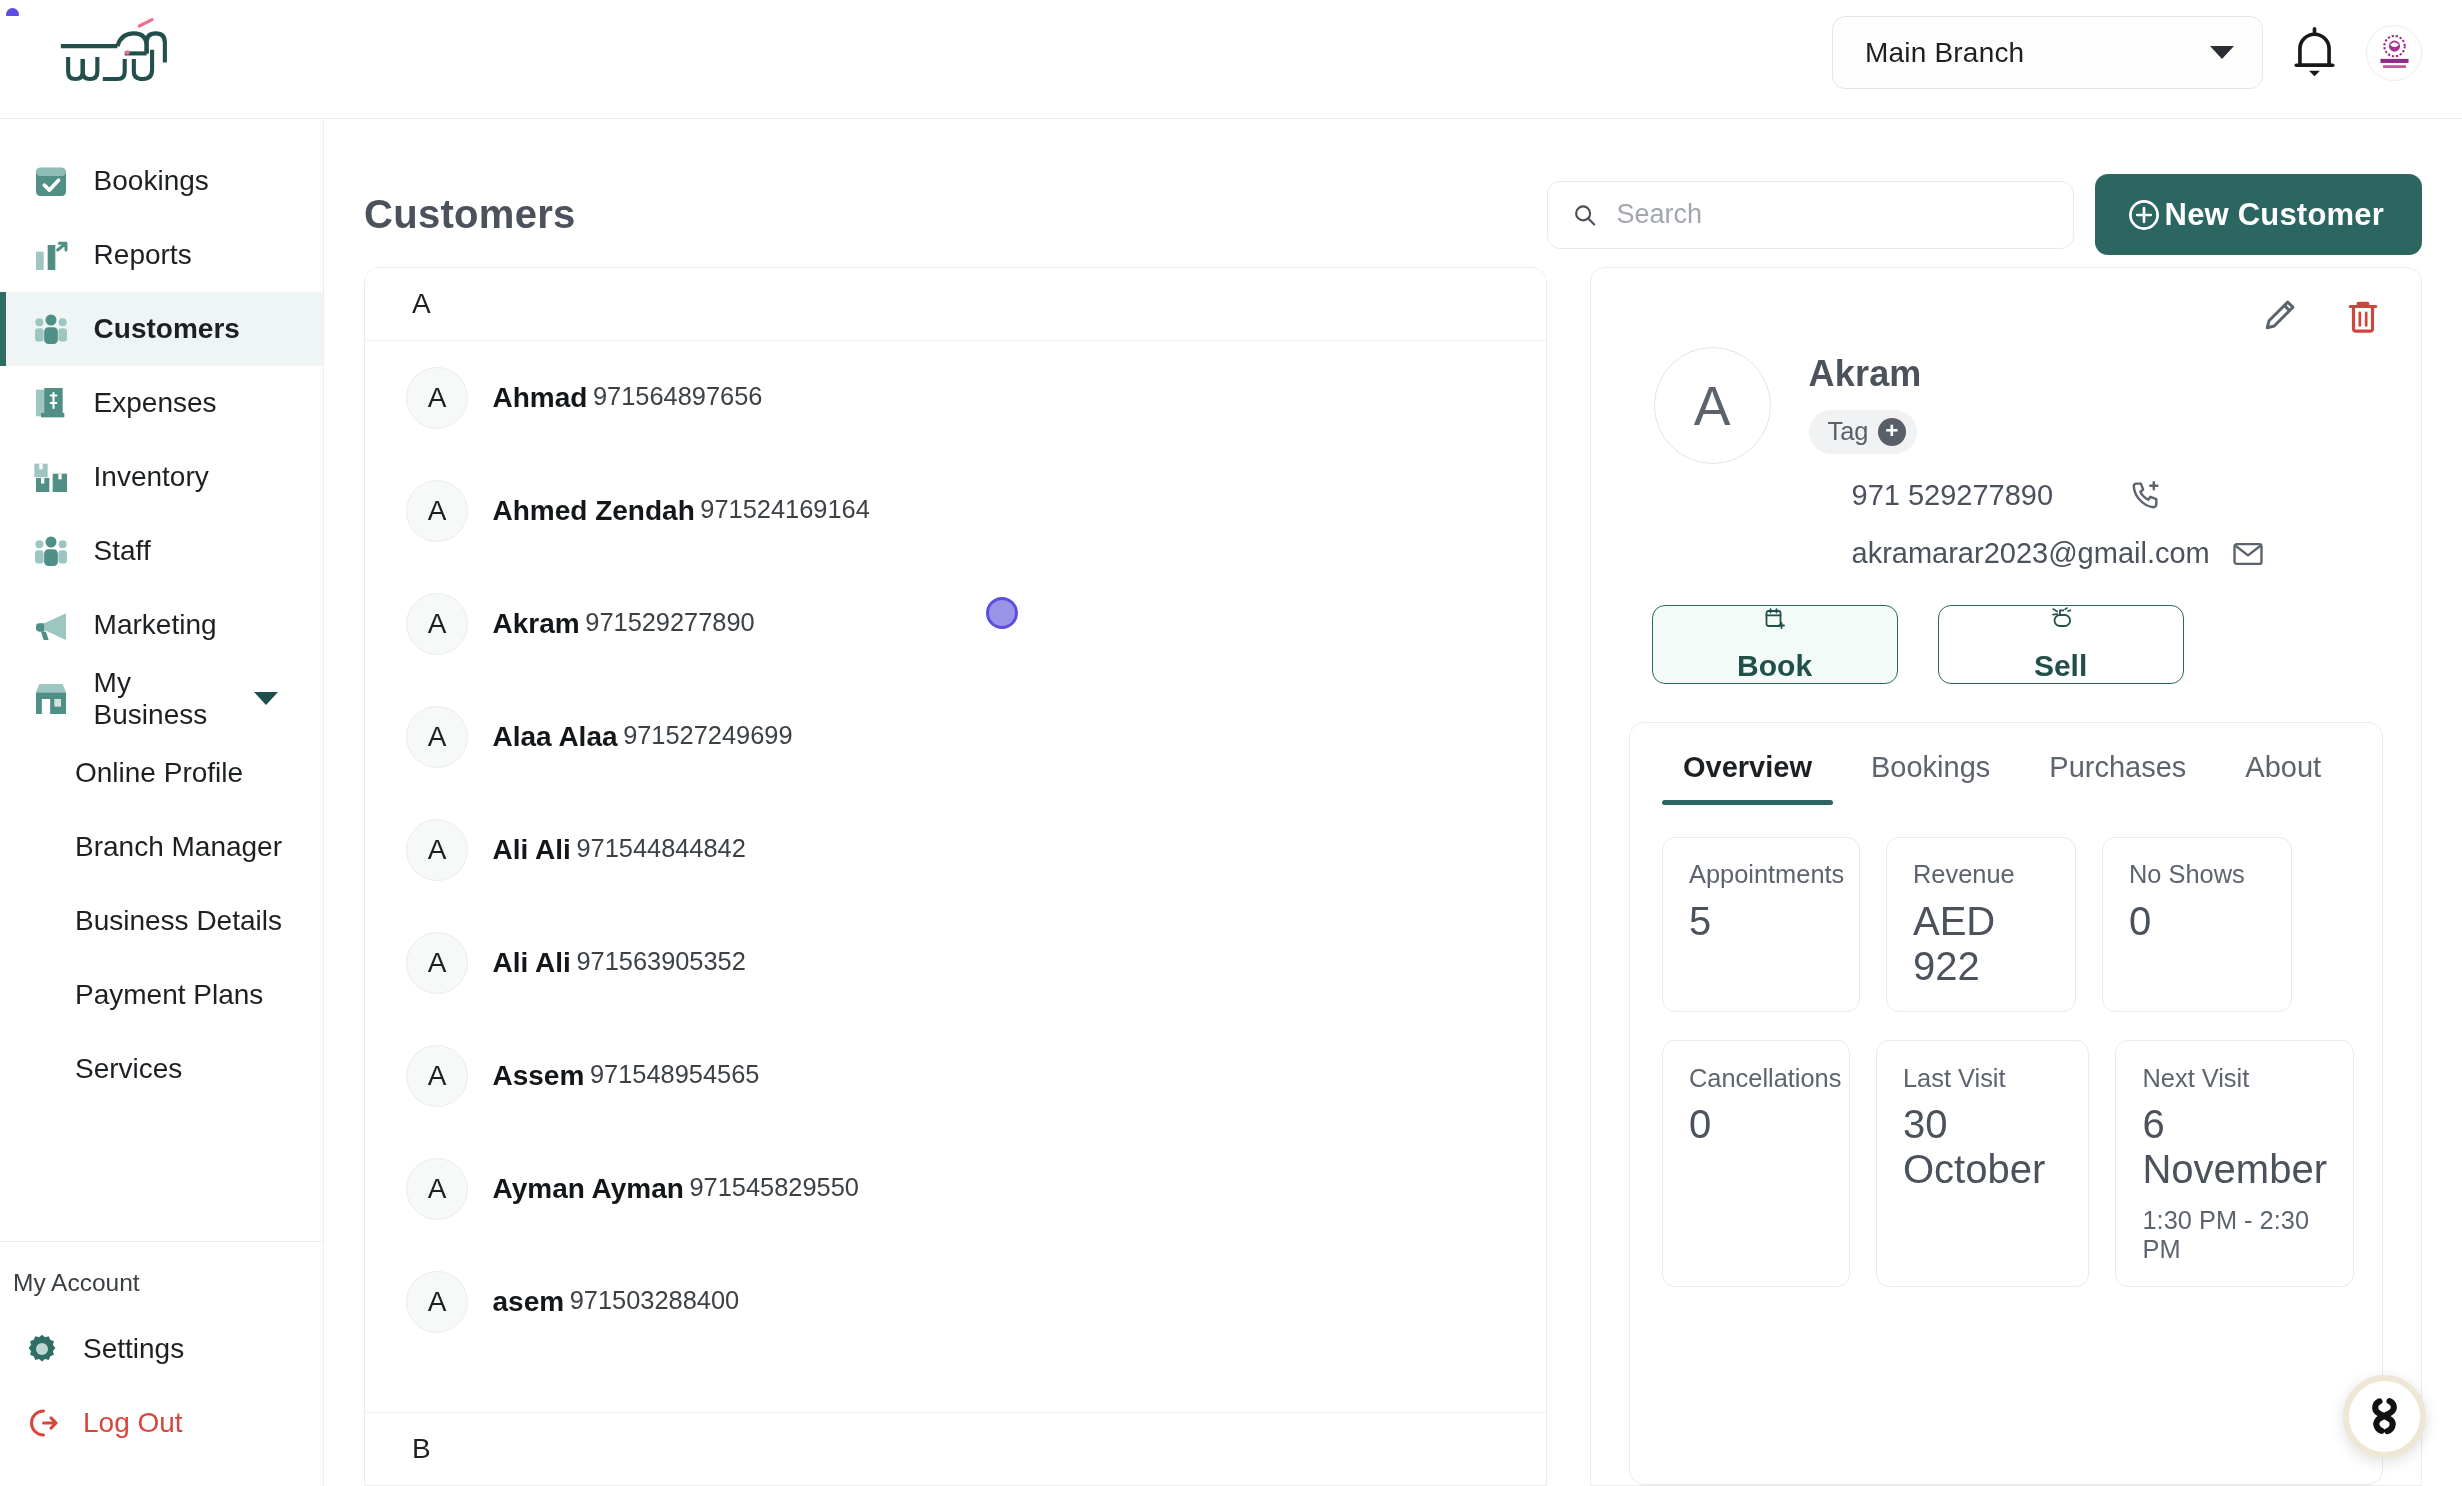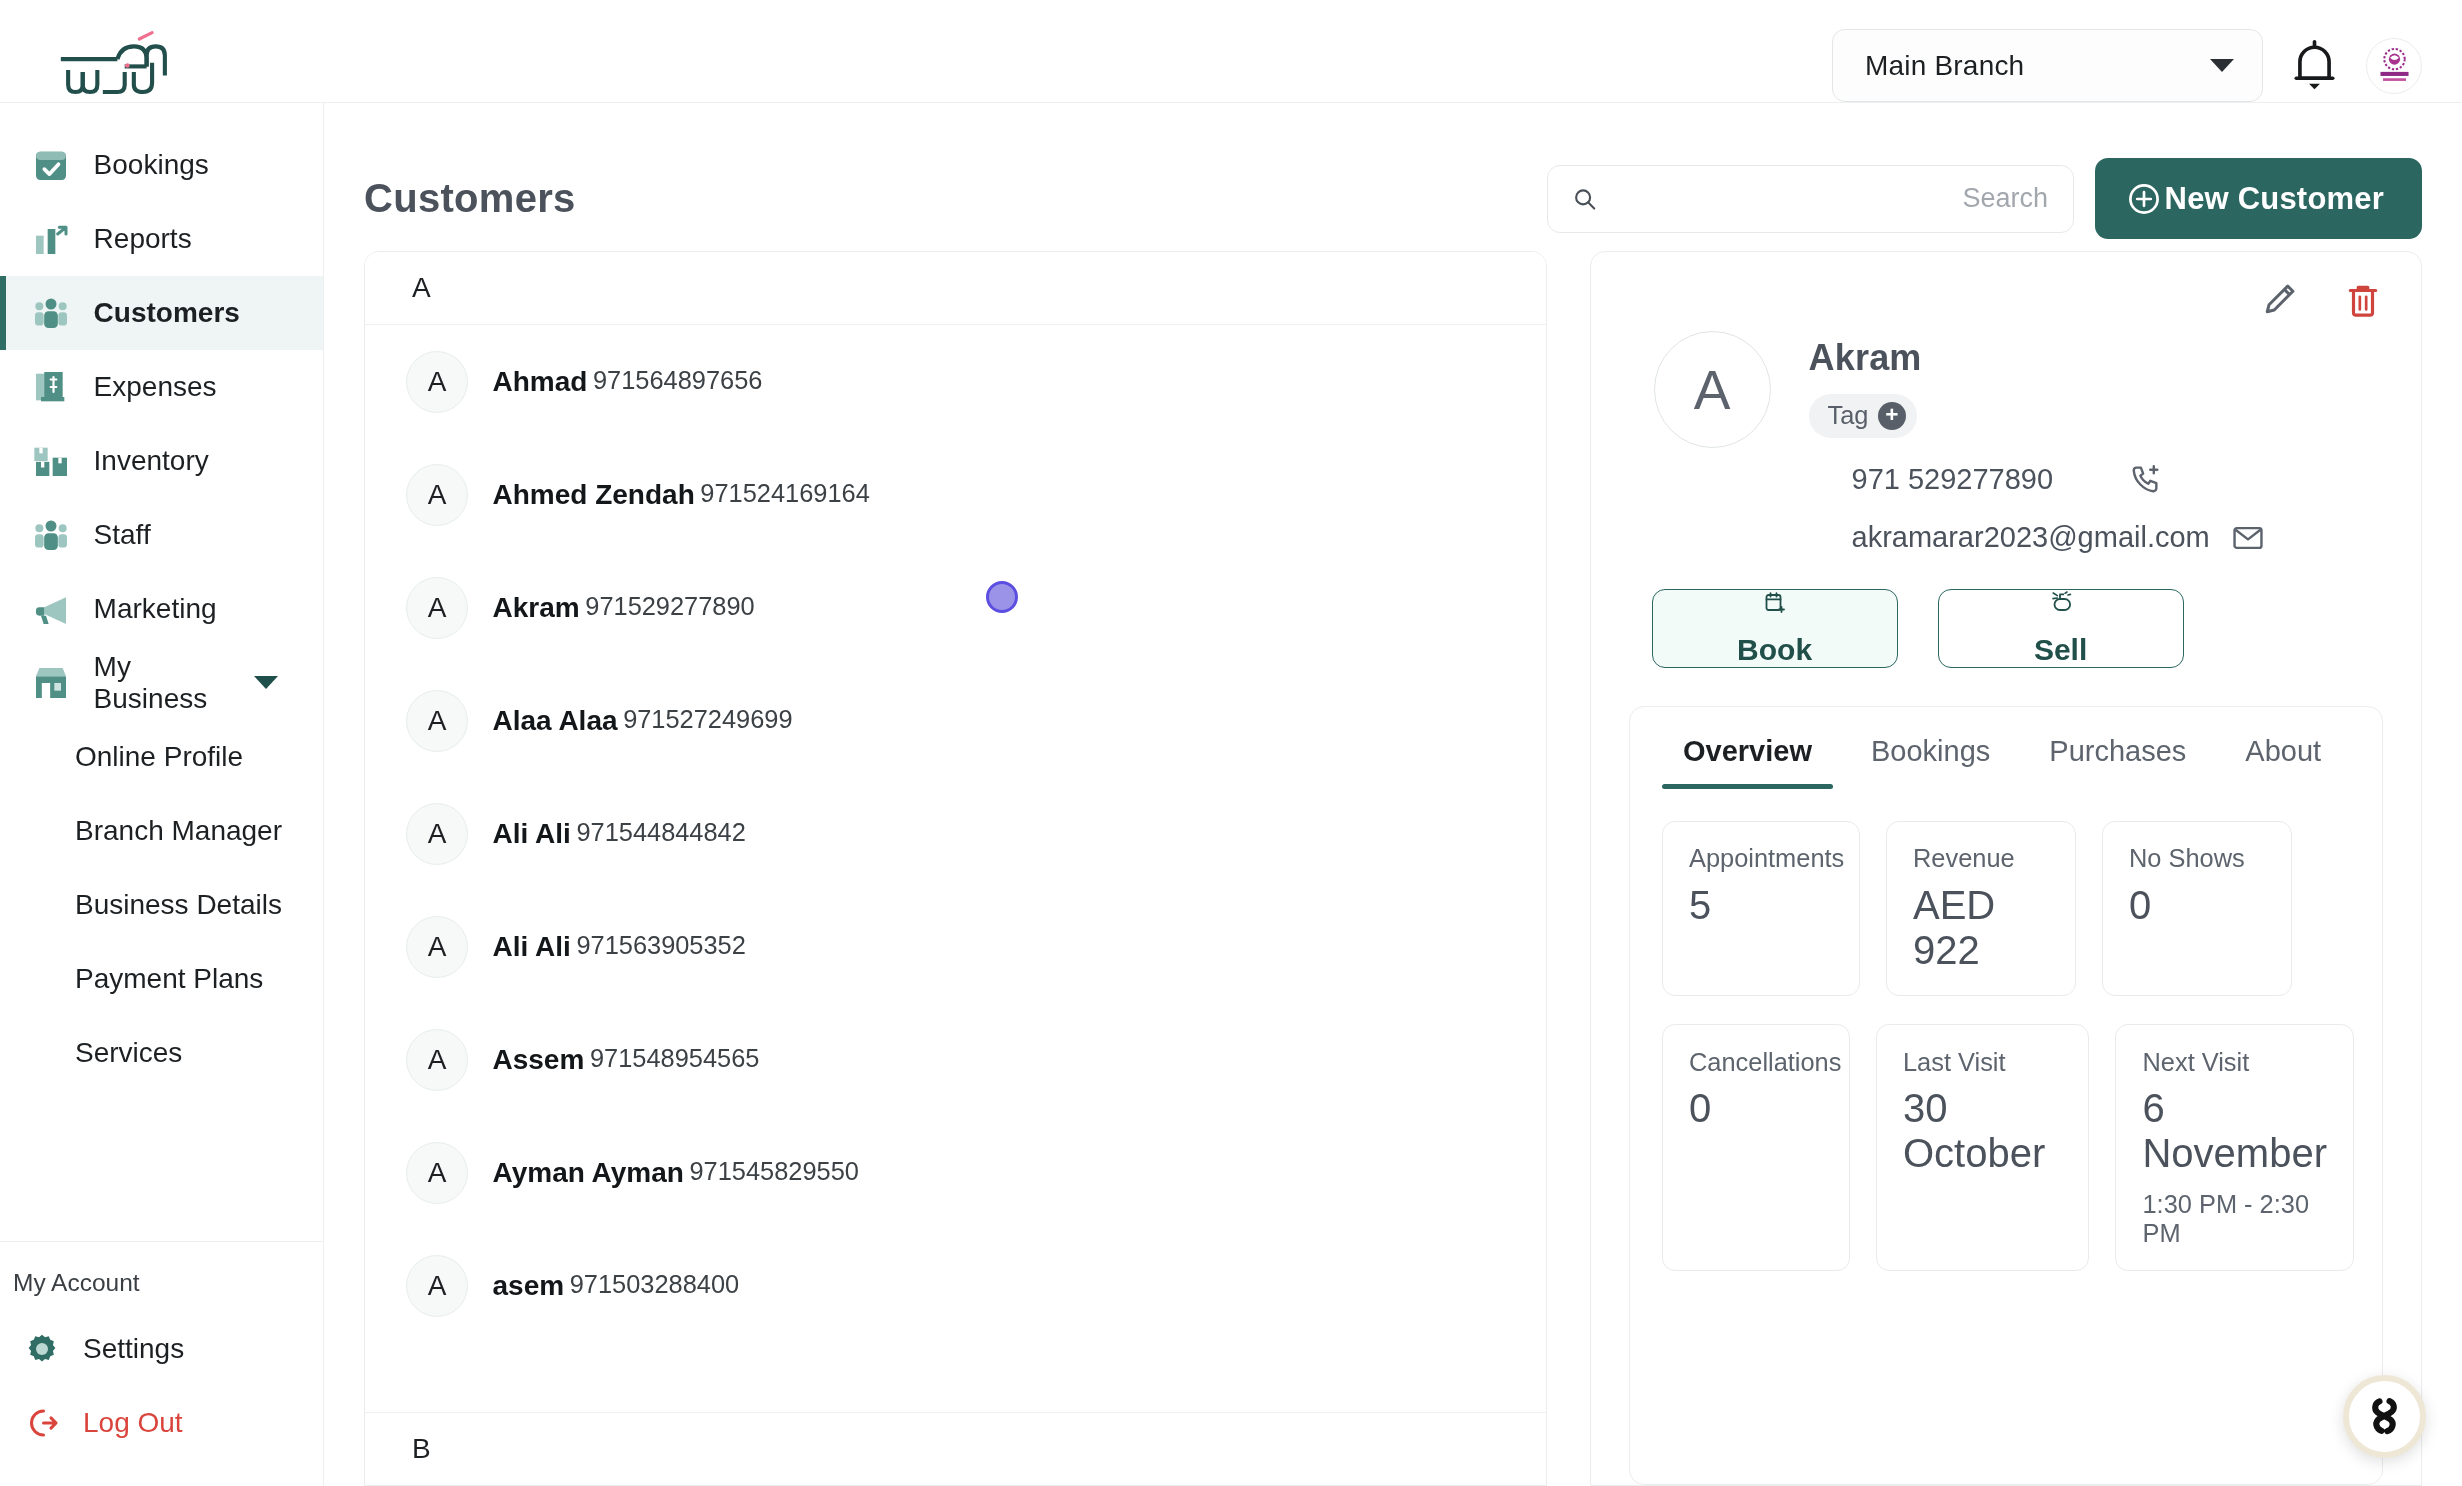--- a/index.html
+++ b/index.html
@@ -9,23 +9,23 @@
     background: #ffffff;
     overflow: hidden;
   }
   .app { position: relative; width: 2462px; height: 1486px; display: flex; flex-direction: column; }
 
   
   .topbar {
     height: 103px; flex: 0 0 103px;
     background: #ffffff;
     border-bottom: 0.9px solid #eceef0;
-    display: flex; align-items: flex-end;
+    display: flex; align-items: flex-start;
     padding: 0 40px 0 47px;
-    position: relative; z-index: 5;
+    position: relative; z-index: 5; margin-top: 16px;
   }
   .logo-wrap { width: 282px; display: flex; align-items: center; }
   .logo-svg { width: 139px; height: 73px; display: block; }
   .topbar-right { margin-left: auto; display: flex; align-items: center; gap: 26px; }
 
   .branch-select {
     width: 431px; height: 73px;
     border: 0.9px solid #e3e6e8; border-radius: 13px;
     background: #fdfdfd;
     display: flex; align-items: center;
@@ -93,21 +93,21 @@
 
   .search-box {
     width: 527px; height: 68px;
     border: 0.9px solid #e6e9eb; border-radius: 13px;
     display: flex; align-items: center; gap: 19px;
     padding: 0 24.5px; background: #ffffff;
   }
   .search-input {
     border: none; outline: none; background: transparent;
     font-family: "Liberation Sans", sans-serif;
-    font-size: 27px; color: #2b2f33; width: 100%; text-align: right;
+    font-size: 27px; color: #2b2f33; width: 100%;
   }
   .search-input::placeholder { color: #a2a7ad; }
 
   .new-cust-btn {
     height: 81px; background: #2c6660; color: #ffffff;
     border: none; border-radius: 13px;
     display: flex; align-items: center; gap: 4px;
     padding: 0 38px 0 32px;
     font-size: 31px; font-weight: bold;
     font-family: "Liberation Sans", sans-serif;

